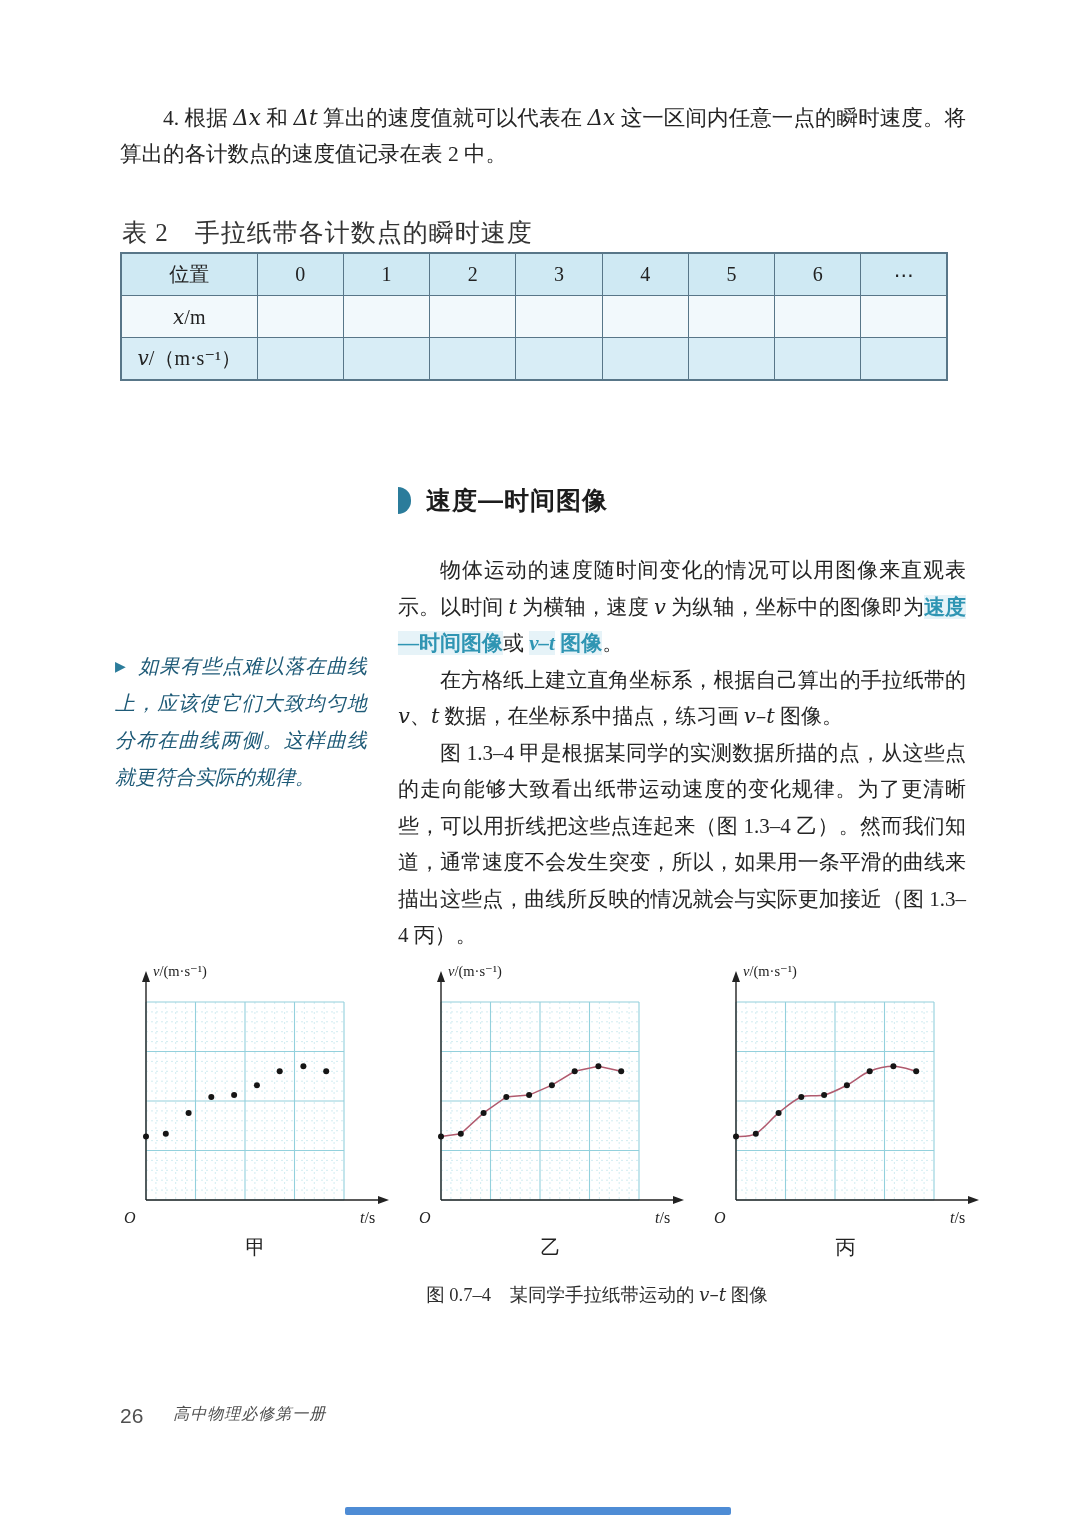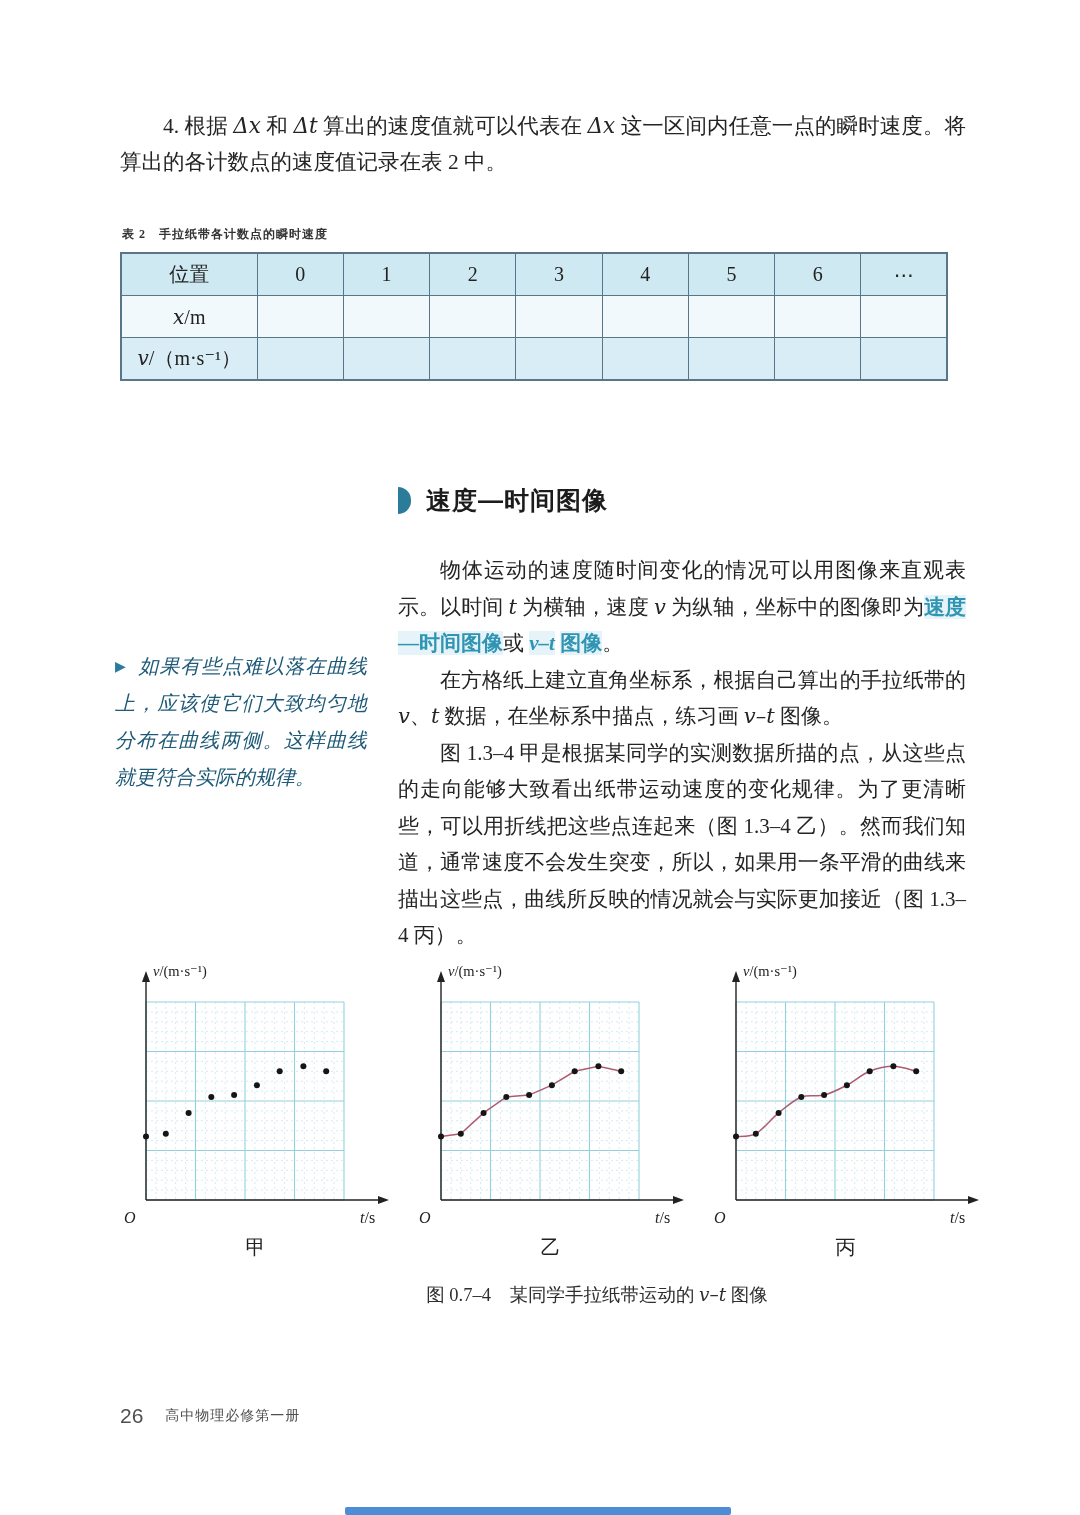--- a/index.html
+++ b/index.html
@@ -14,30 +14,30 @@
     --footer-color:#4f4f4f;
     --bottom-bar:#4e8cd5;
   }
   html,body{margin:0;padding:0;background:#ffffff;}
   .page{
     position:relative;width:1080px;height:1515px;background:#ffffff;overflow:hidden;
     font-family:"Liberation Serif","DejaVu Serif",serif;color:#242424;
   }
   
   .intro{
-    position:absolute;left:120px;top:108px;width:846px;margin:0;
+    position:absolute;left:120px;top:100px;width:846px;margin:0;
     font-size:21.5px;line-height:36px;text-align:justify;text-indent:2em;
   }
   .seg-var{font-style:italic;font-family:"DejaVu Serif",serif;}
   .seg-key{color:var(--key-teal);font-weight:bold;background:var(--key-bg);}
   .seg-keyvar{color:var(--key-teal);font-weight:bold;font-style:italic;background:var(--key-bg);}
   
   .table-caption{
-    position:absolute;left:122px;top:226px;font-size:12px;color:#333;
-    font-family:"Liberation Serif","DejaVu Serif",serif;letter-spacing:1px;font-weight:bold;
+    position:absolute;left:122px;top:216px;font-size:25px;color:#333;
+    font-family:"Liberation Serif","DejaVu Serif",serif;letter-spacing:1px;
   }
   .vel-table{
     position:absolute;left:120px;top:252px;width:826px;border-collapse:collapse;table-layout:fixed;
     font-size:20px;color:#222;border:2px solid var(--table-border);
   }
   .vel-table th,.vel-table td{
     border:1px solid var(--table-border);height:39px;text-align:center;font-weight:normal;padding:1px;
   }
   .vel-table thead th{background:var(--table-header-bg);}
   .vel-table tbody tr:nth-child(odd) td{background:var(--table-light-bg);}
@@ -61,25 +61,25 @@
   .sidenote .marker{font-style:normal;color:var(--accent-teal);font-size:14px;margin-right:12px;vertical-align:2px;}
   
   .charts{position:absolute;left:108px;top:956px;display:flex;}
   .charts figure{width:295px;margin:0;}
   .charts svg{display:block;}
   .charts figcaption{text-align:center;font-size:20px;margin-top:2px;color:#222;}
   
   .fig-caption{position:absolute;left:114px;top:1282px;width:966px;text-align:center;font-size:18.5px;color:#2e2e2e;}
   
   .footer{
-    position:absolute;left:120px;top:1404px;display:flex;align-items:center;gap:22px;
+    position:absolute;left:120px;top:1404px;display:flex;align-items:flex-start;gap:30px;
     font-family:"Liberation Sans","DejaVu Sans",sans-serif;color:var(--footer-color);
   }
   .footer .pagenum{font-size:21px;}
-  .footer .booktitle{font-size:14px;letter-spacing:1px;}
+  .footer .booktitle{font-size:16px;letter-spacing:1px;font-style:italic;}
   
   .bottom-bar{position:absolute;left:345px;top:1507px;width:386px;height:8px;background:var(--bottom-bar);border-radius:2px;}
 </style>
 </head>
 <body>
 
 <div class="page">
 
   <p class="intro"><span>4. 根据 </span><span class="seg-var">Δx</span><span> 和 </span><span class="seg-var">Δt</span><span> 算出的速度值就可以代表在 </span><span class="seg-var">Δx</span><span> 这一区间内任意一点的瞬时速度。将算出的各计数点的速度值记录在表 2 中。</span></p>
 

